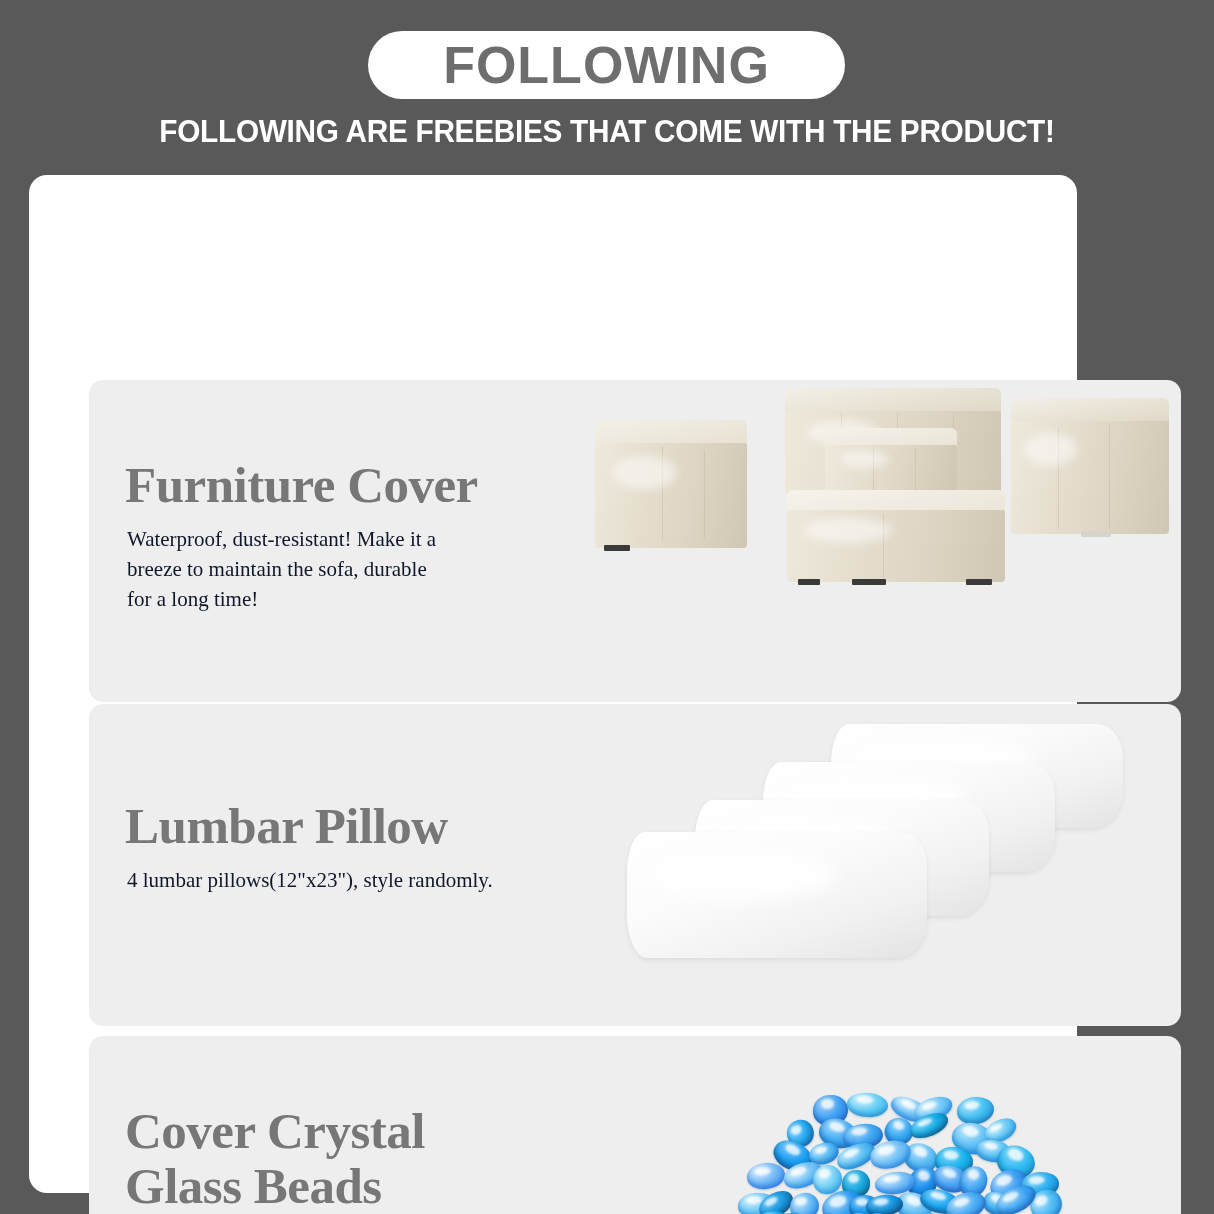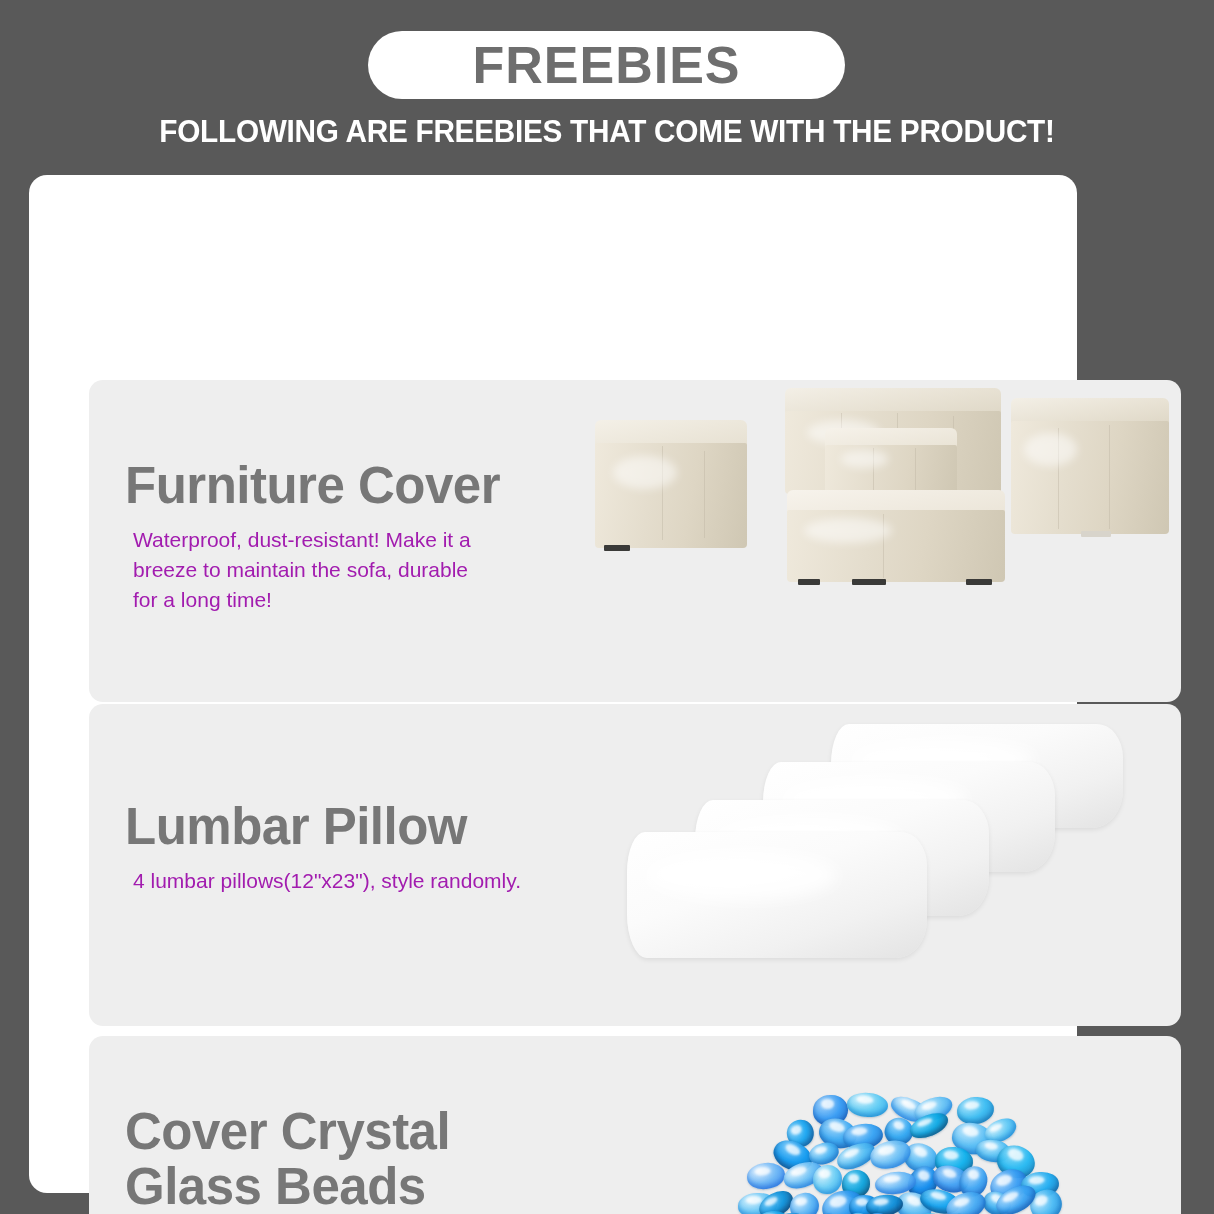--- a/index.html
+++ b/index.html
@@ -31,21 +31,21 @@
     font-size:32px;font-weight:bold;
     letter-spacing:-0.3px;
     transform:scaleX(0.93);
     white-space:nowrap;
   }
 
   
   .panel{
     position:absolute;left:29px;top:175px;
     width:1048px;height:1018px;
-    background:#ffffff;border-radius:18px;
+    background:#ffffff;border-radius:18px;font-family:Liberation Serif, serif;
   }
 
   
   .card{
     position:absolute;left:60px;width:1092px;height:322px;
     background:#eeeeee;border-radius:14px;
     overflow:hidden;
   }
   #card-0{top:205px;}
   #card-1{top:529px;}
@@ -55,22 +55,22 @@
     position:absolute;left:36px;
     width:470px;
   }
   .card-title{
     color:#777777;font-weight:bold;
     font-size:51px;line-height:1.08;
     margin:0 0 12px 0;white-space:pre-line;
     letter-spacing:-0.5px;
   }
   .card-desc{
-    color:#a21caf;font-size:21px;line-height:1.42;
-    margin:8px;white-space:pre-line;
+    color:#0f172a;font-size:21px;line-height:1.42;
+    margin:2px;white-space:pre-line;
   }
   #card-0 .card-text{top:78px;}
   #card-1 .card-text{top:95px;width:520px;}
   #card-1 .card-desc{white-space:nowrap;}
   #card-2 .card-text{top:68px;}
 
   .card-art{
     position:absolute;right:0;top:0;height:322px;
   }
   #art-0{left:498px;width:594px;}
@@ -123,21 +123,21 @@
     background:rgba(255,255,255,.75);border-radius:50%;filter:blur(1.2px);
   }
 </style>
 </head>
 <body>
 
 <div class="page">
 
   <div class="header">
     <div class="title-pill">
-      <span class="title-pill-text">FREEBIES</span>
+      <span class="title-pill-text">FOLLOWING</span>
     </div>
     <div class="subtitle">FOLLOWING ARE FREEBIES THAT COME WITH THE PRODUCT!</div>
   </div>
 
   <div class="panel">
 
     <div class="card" id="card-0">
       <div class="card-text">
         <div class="card-title">Furniture Cover</div>
         <div class="card-desc">Waterproof, dust-resistant! Make it a

